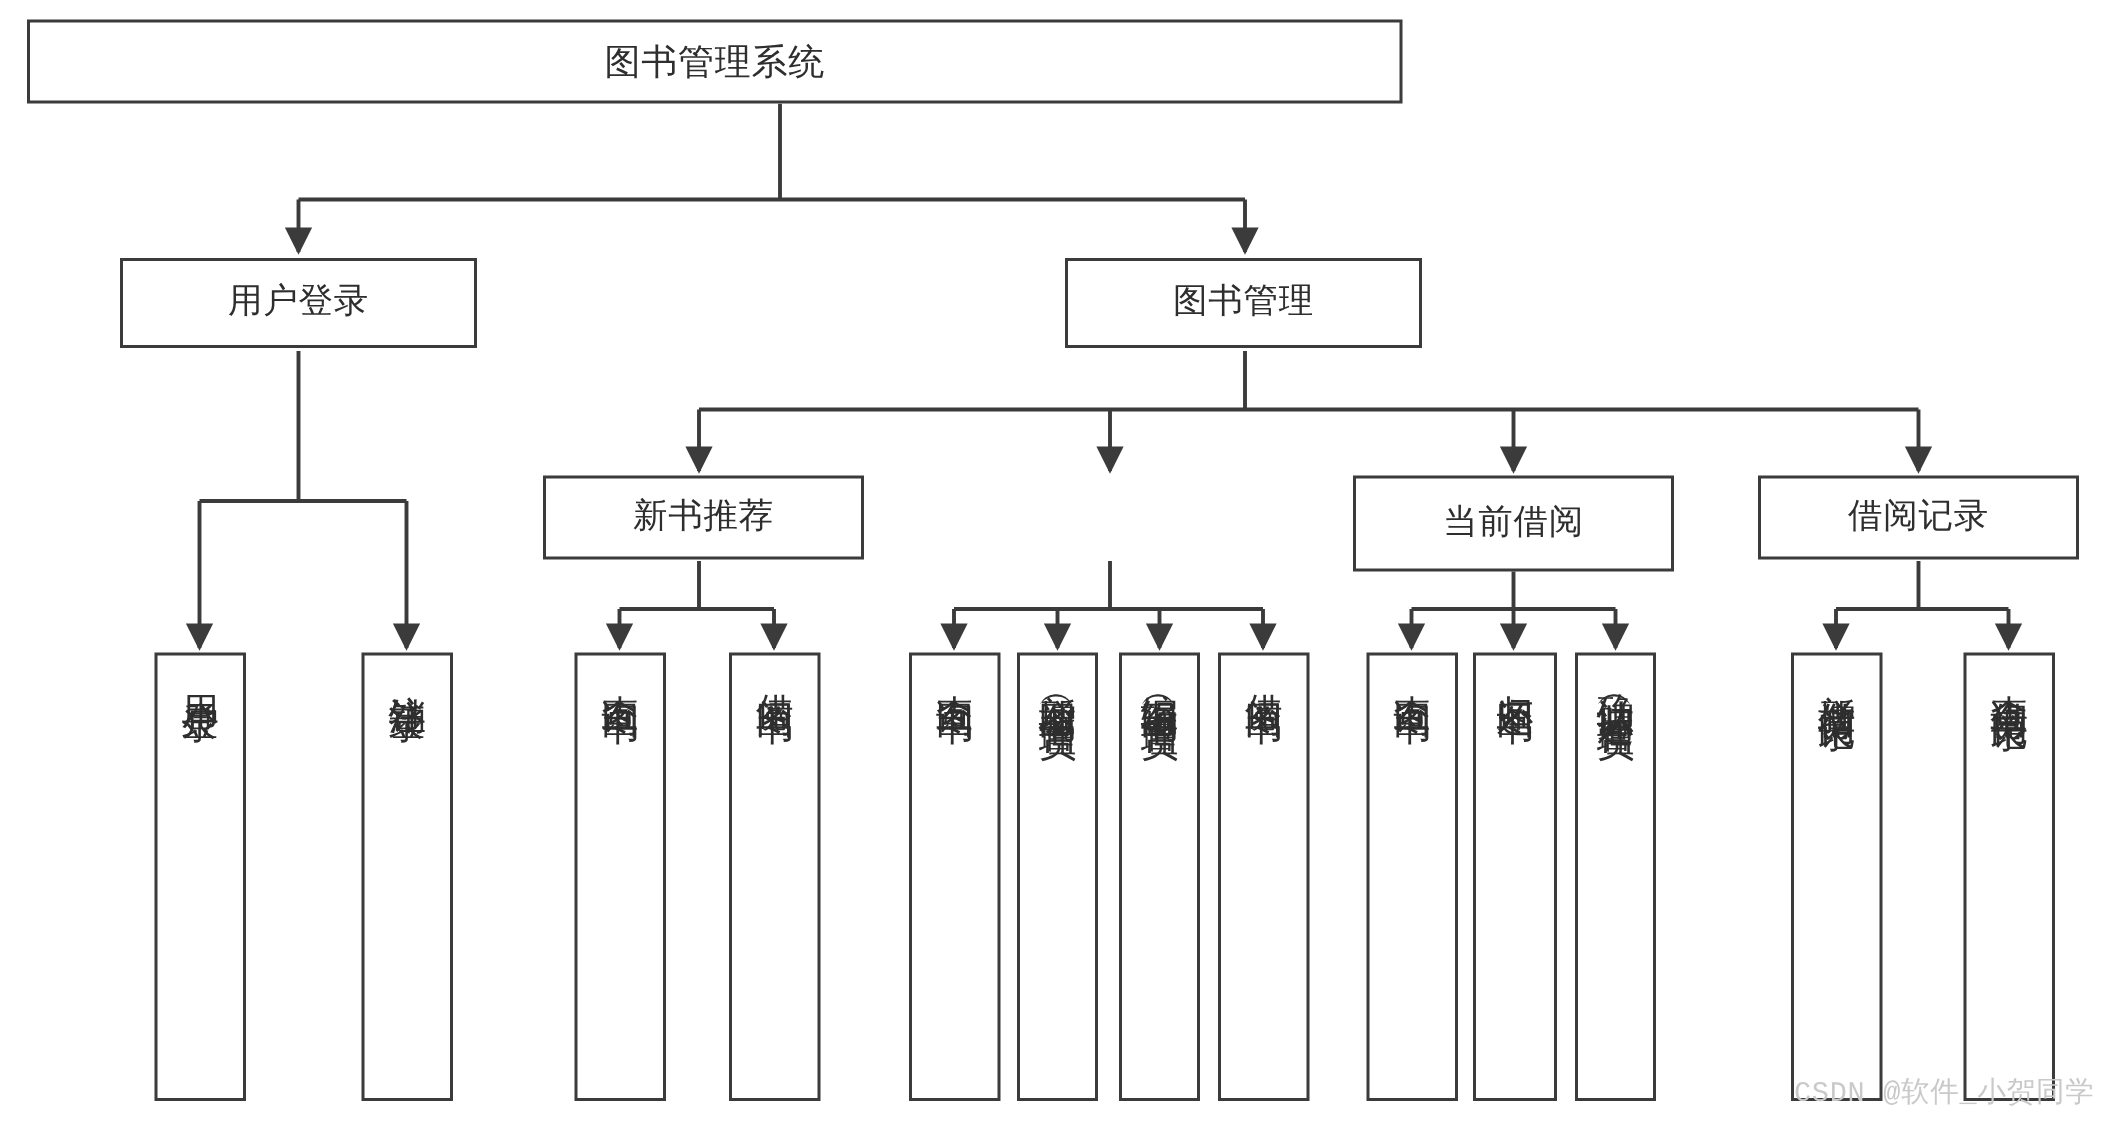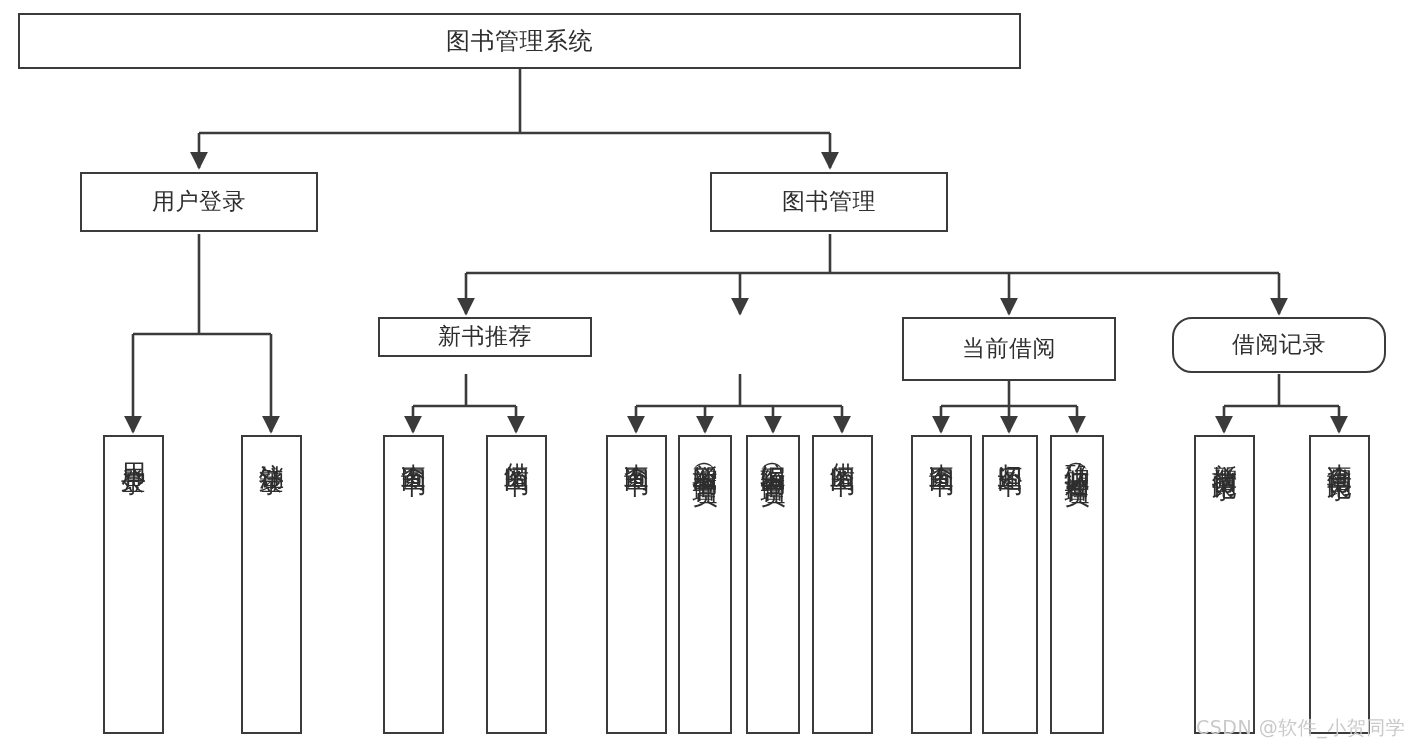--- a/index.html
+++ b/index.html
@@ -118,42 +118,42 @@
       <path d="M 1009 406 L 1009 432" marker-end="url(#arrow)"></path>
       <path d="M 1077 406 L 1077 432" marker-end="url(#arrow)"></path>
 
       <path d="M 1279 374 L 1279 406"></path>
       <path d="M 1224 406 L 1339 406"></path>
       <path d="M 1224 406 L 1224 432" marker-end="url(#arrow)"></path>
       <path d="M 1339 406 L 1339 432" marker-end="url(#arrow)"></path>
     </g>
   </svg>
 
-  <div class="node horiz root" style="left:18px; top:13px; width:1003px; height:56px;">
+  <div class="node horiz root" style="left:18px; top:13px; width:917px; height:56px;">
     <span class="label">图书管理系统</span>
   </div>
 
   <div class="node horiz" style="left:80px; top:172px; width:238px; height:60px;">
     <span class="label">用户登录</span>
   </div>
 
   <div class="node horiz" style="left:710px; top:172px; width:238px; height:60px;">
     <span class="label">图书管理</span>
   </div>
 
-  <div class="node horiz" style="left:362px; top:317px; width:214px; height:40px;margin-left:16px;">
+  <div class="node horiz" style="left:362px; top:317px; width:214px; height:56px;">
     <span class="label">新书推荐</span>
   </div>
 
 
   <div class="node horiz" style="left:902px; top:317px; width:214px; height:64px;">
     <span class="label">当前借阅</span>
   </div>
 
-  <div class="node horiz" style="left:1172px; top:317px; width:214px; height:56px;border-radius:20px;">
+  <div class="node horiz" style="left:1172px; top:317px; width:214px; height:56px;">
     <span class="label">借阅记录</span>
   </div>
 
   <div class="node vert" style="left:103px; top:435px; width:61px; height:299px;">
     <span class="label">用户登录</span>
   </div>
   <div class="node vert" style="left:241px; top:435px; width:61px; height:299px;">
     <span class="label">注销登录</span>
   </div>
 
@@ -187,15 +187,15 @@
     <span class="label">确认归还（管理员）</span>
   </div>
 
   <div class="node vert" style="left:1194px; top:435px; width:61px; height:299px;">
     <span class="label">新增借阅记录</span>
   </div>
   <div class="node vert" style="left:1309px; top:435px; width:61px; height:299px;">
     <span class="label">查询借阅记录</span>
   </div>
 
-  <div class="watermark" style="left:1196px; top:715px;">CSDN @软件_小贺同学</div>
+  <div class="watermark" style="left:1196px; top:715px;font-family:Liberation Mono, monospace;">CSDN @软件_小贺同学</div>
 
 </div>
 
 </body></html>

